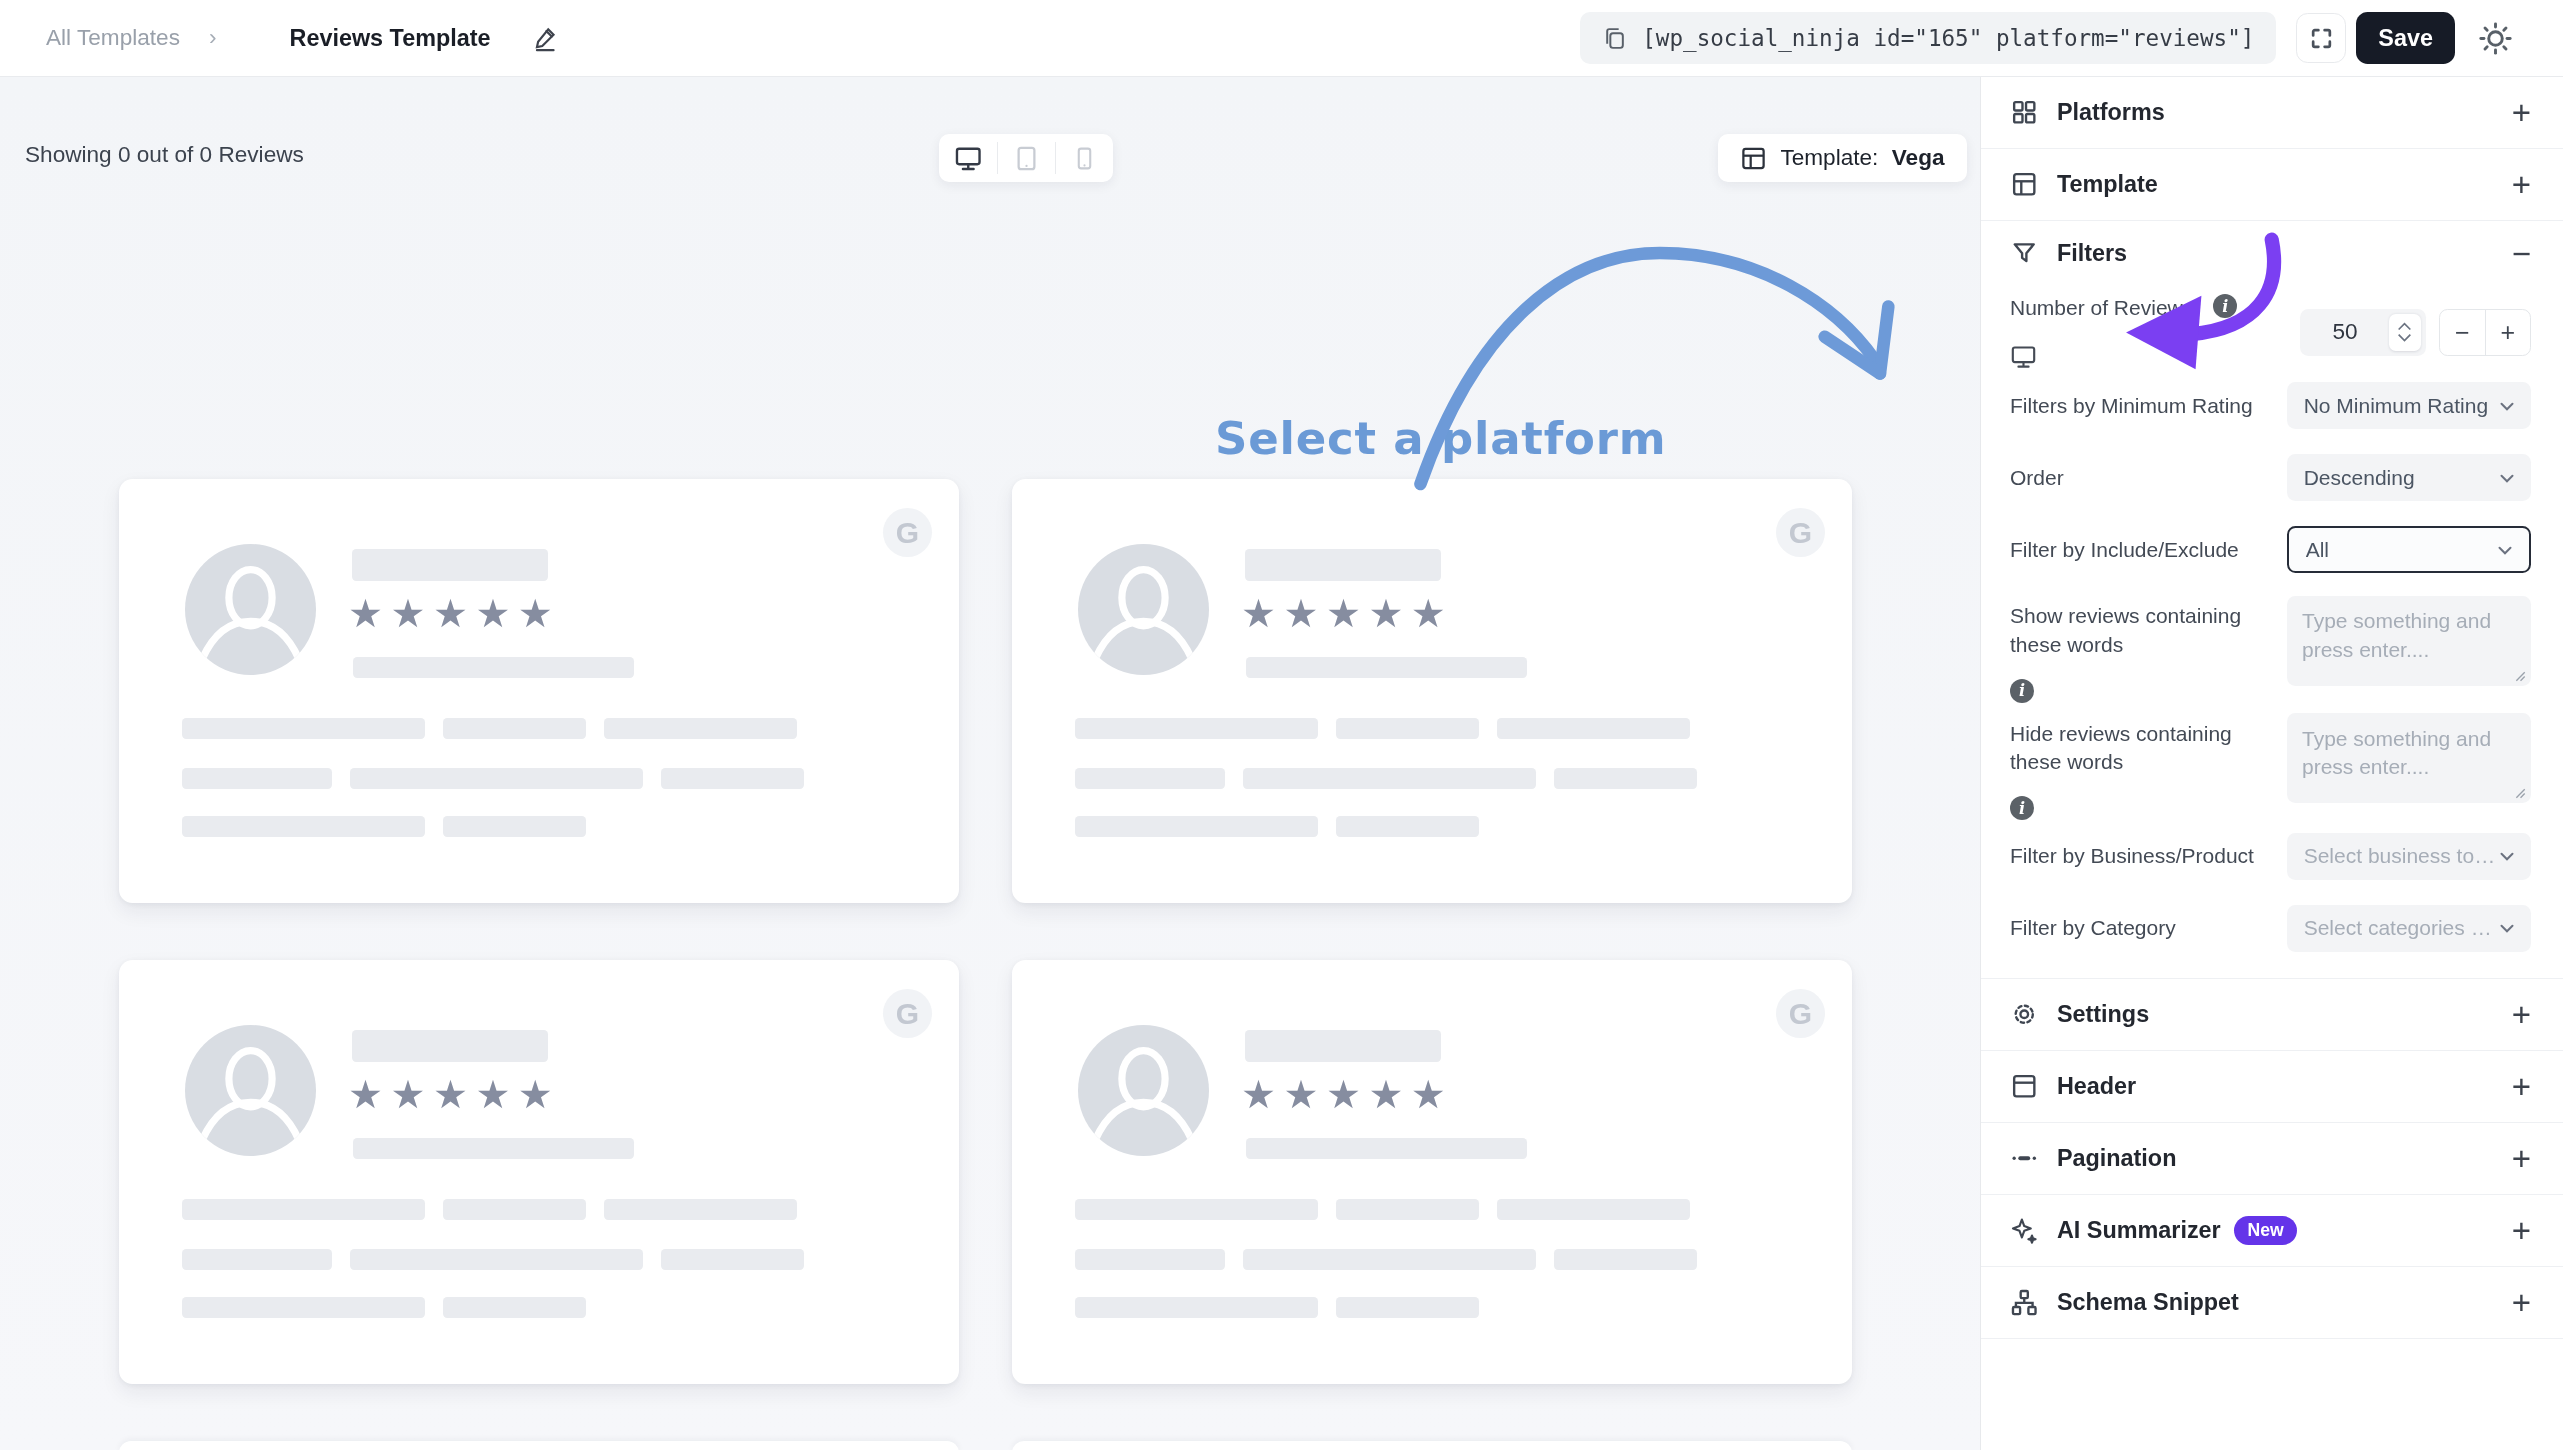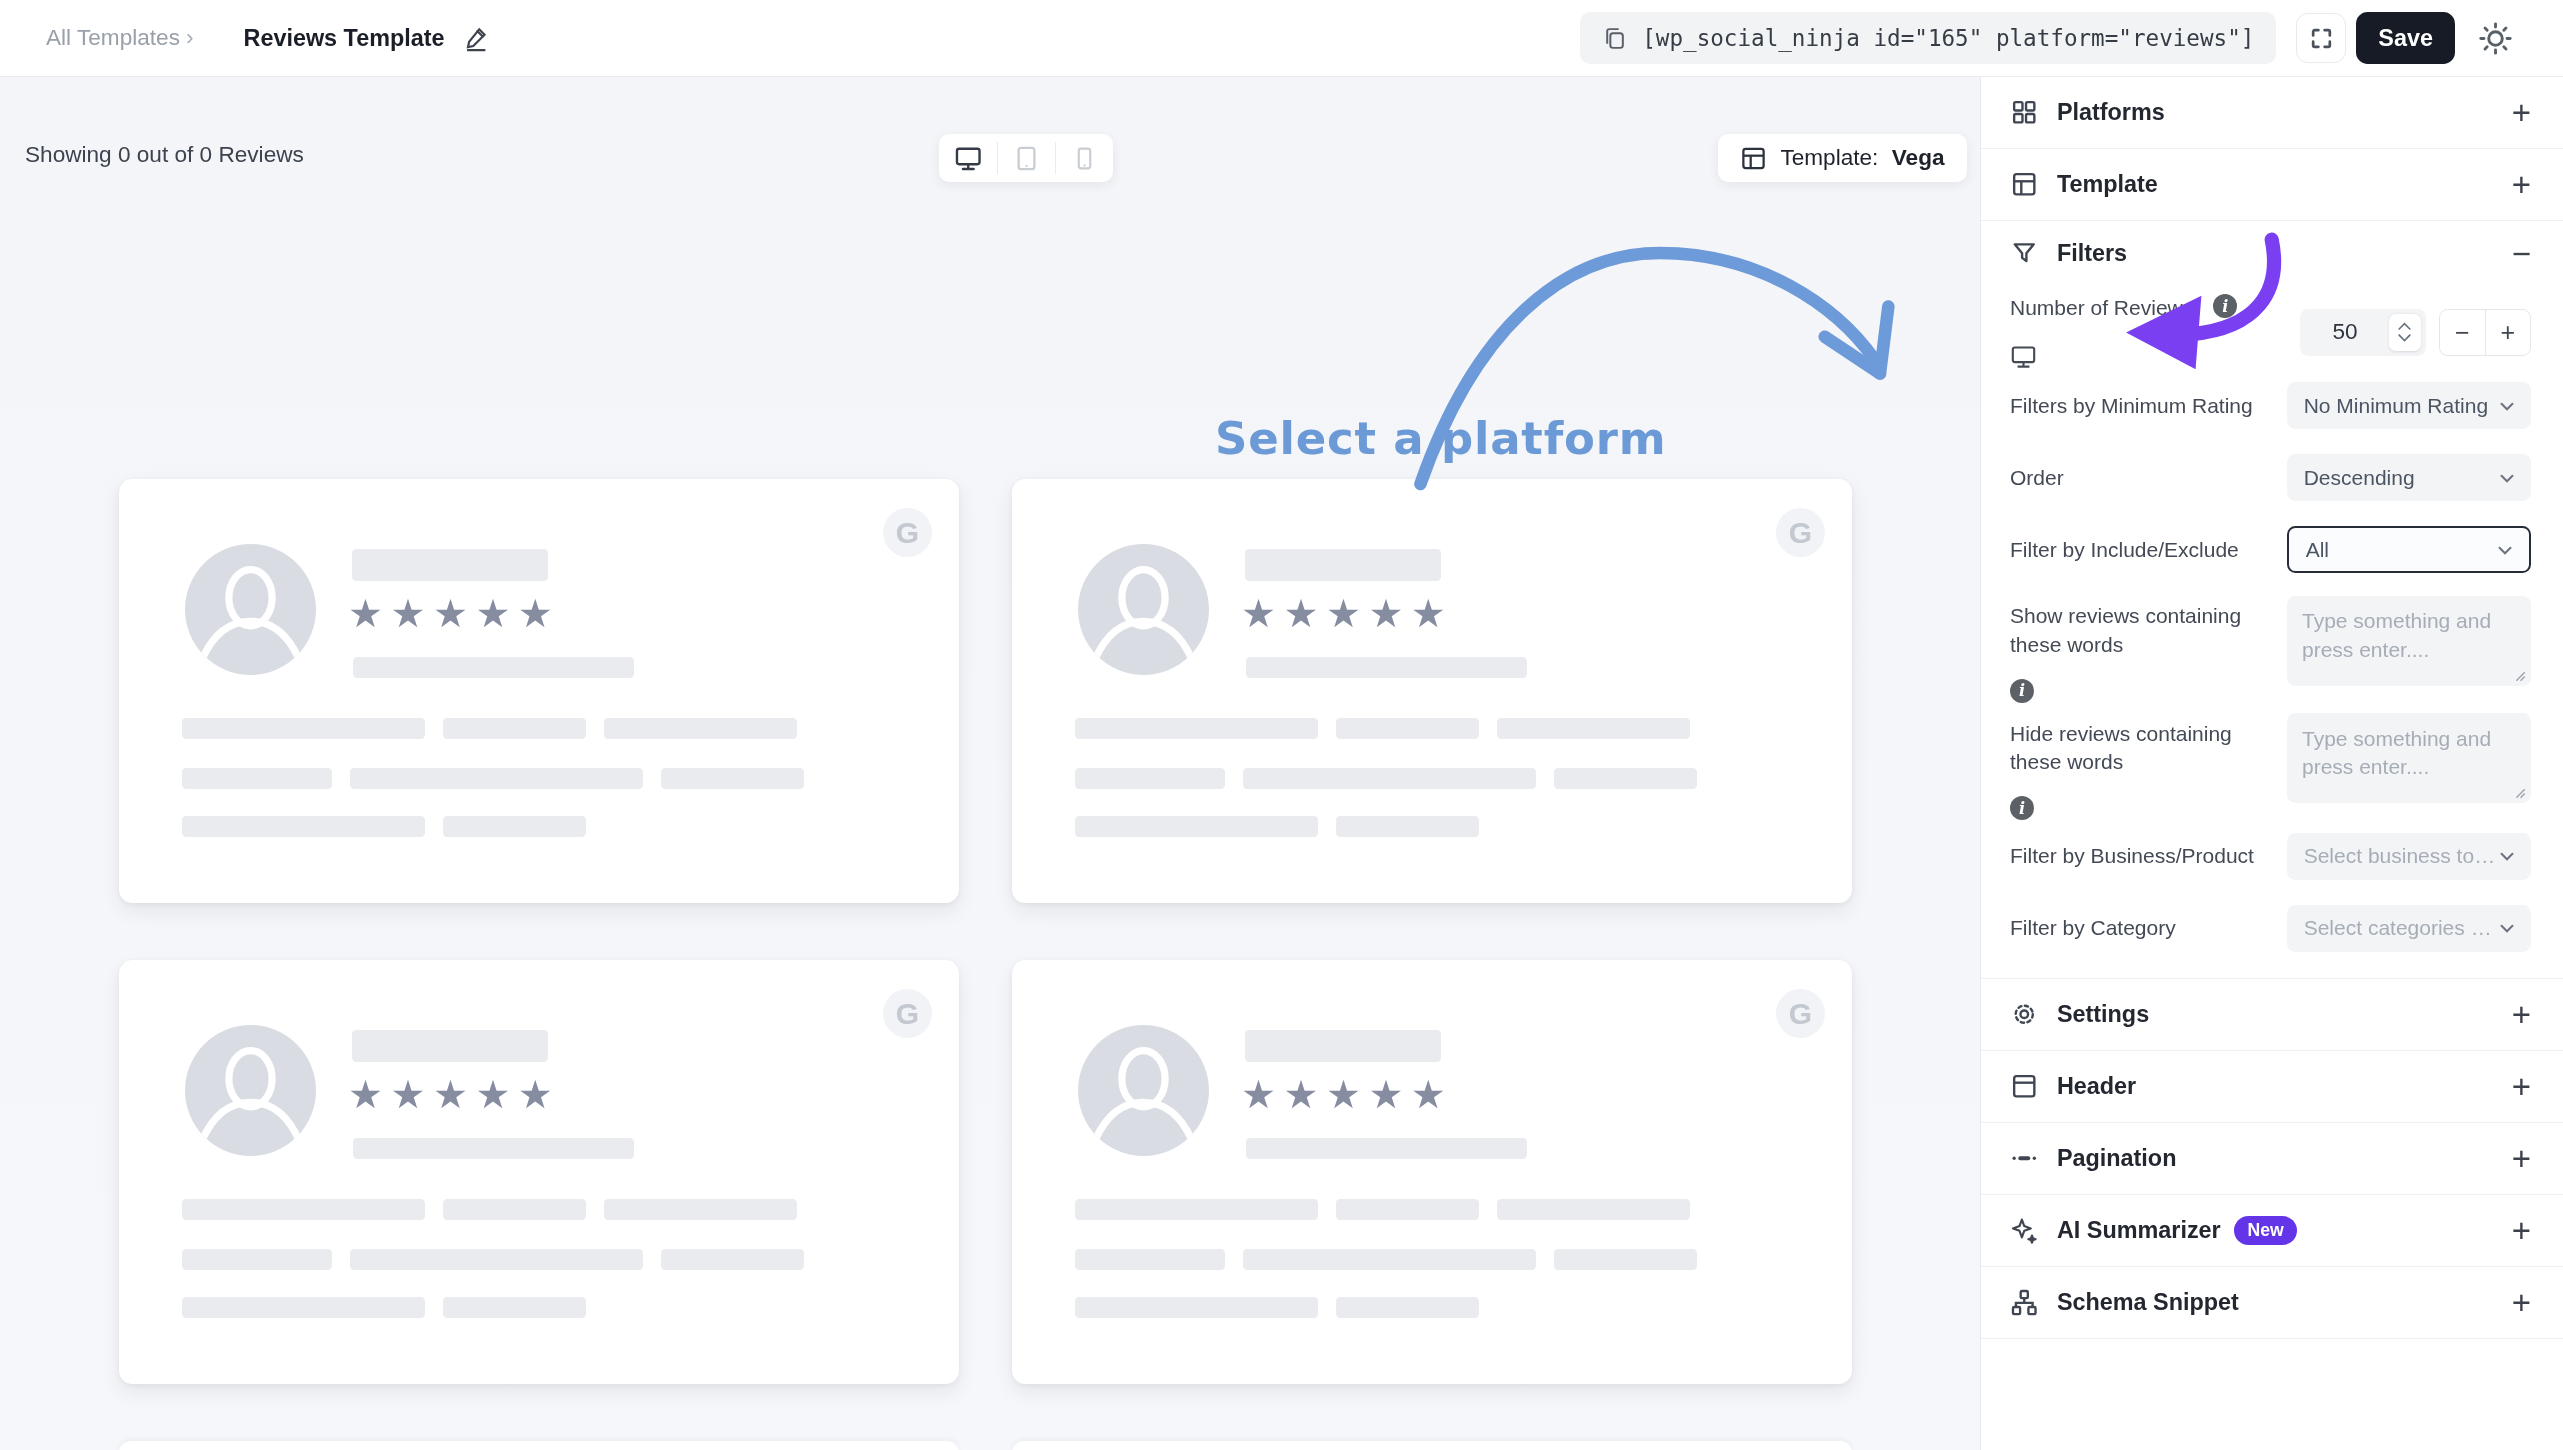--- a/index.html
+++ b/index.html
@@ -4,21 +4,21 @@
 <style>
   * { margin:0; padding:0; box-sizing:border-box; }
   html,body { background:#ffffff; }
   body { font-family:"Liberation Sans","DejaVu Sans",sans-serif; color:#23272f; }
   .screen { position:relative; width:2563px; height:1451px; overflow:hidden; background:#fff; }
 
   
   .topbar { position:absolute; left:0; top:0; width:2563px; height:77px; background:#fff;
             border-bottom:0.8px solid #e9ebee; display:flex; align-items:center;
             justify-content:space-between; padding:0 49px 0 46px; z-index:20; }
-  .crumbs { display:flex; align-items:center; gap:6px;text-align:right; }
+  .crumbs { display:flex; align-items:center; gap:29px;text-align:right; }
   .crumb-root { font-size:22.6px; color:#99a0aa; }
   .crumb-sep { font-size:22.6px; color:#a6adb6; }
   .crumb-title { font-size:23.4px; font-weight:700; color:#1a1e26;margin-left:44px; }
   .edit-btn { margin-left:11.7px; display:flex; align-items:center; }
   .topbar-right { display:flex; align-items:center; }
   .shortcode-pill { display:flex; align-items:center; gap:15px; background:#f1f3f5;
                     border-radius:10px; height:52px; padding:0 22px; }
   .shortcode-text { font-family:"DejaVu Sans Mono","Liberation Mono",monospace;
                     font-size:22.6px; color:#363c46; white-space:nowrap; }
   .fs-btn { margin-left:20px; width:50px; height:50px; border:1.7px solid #e8eaed; border-radius:11.7px;

